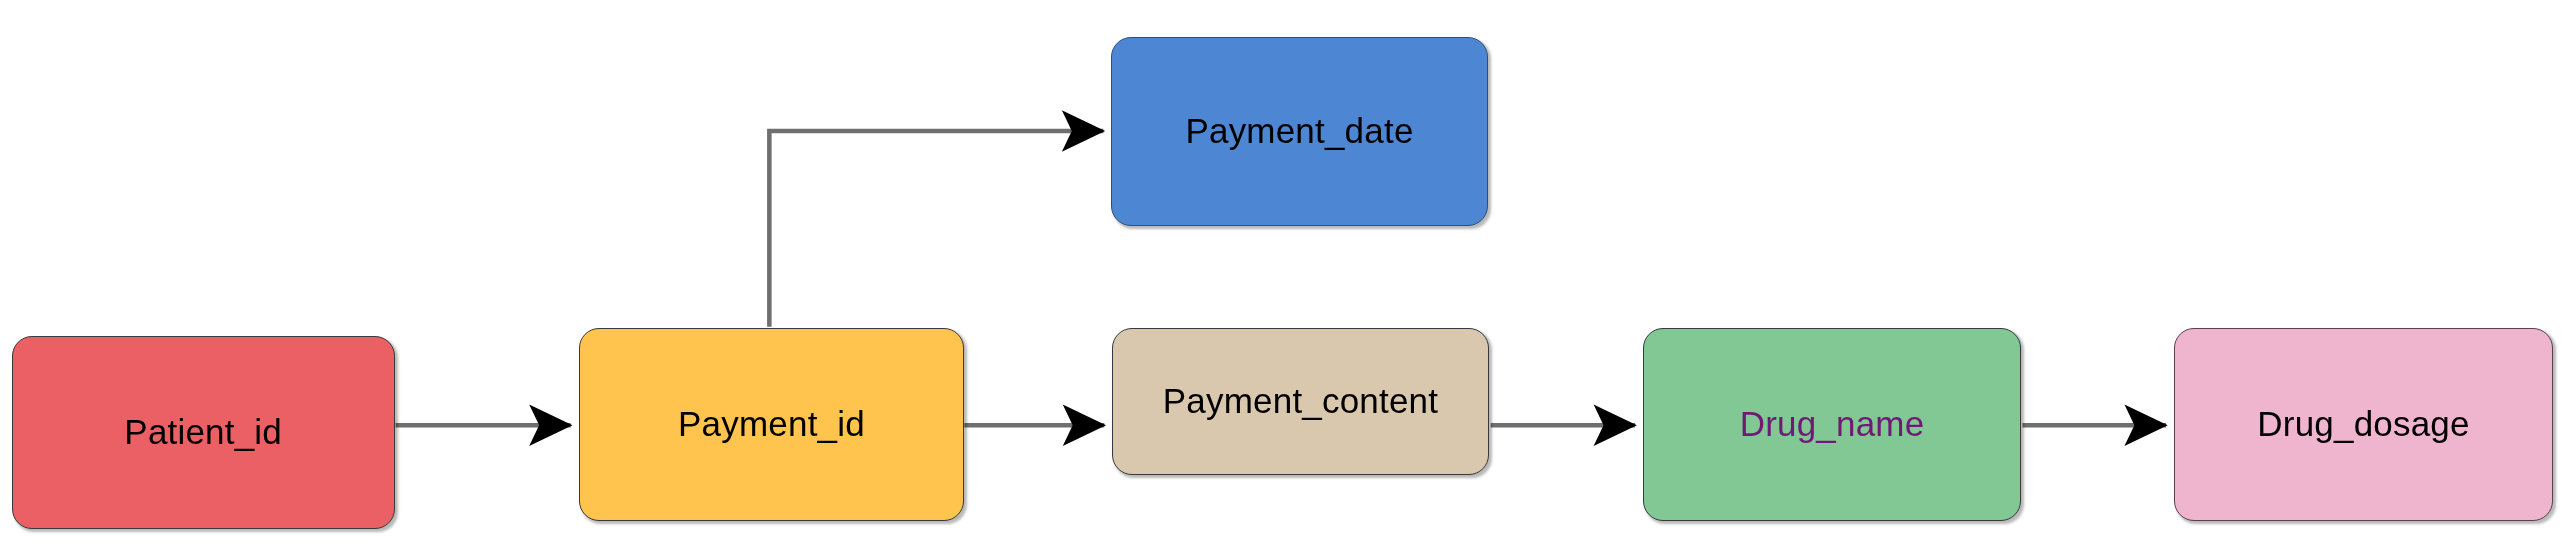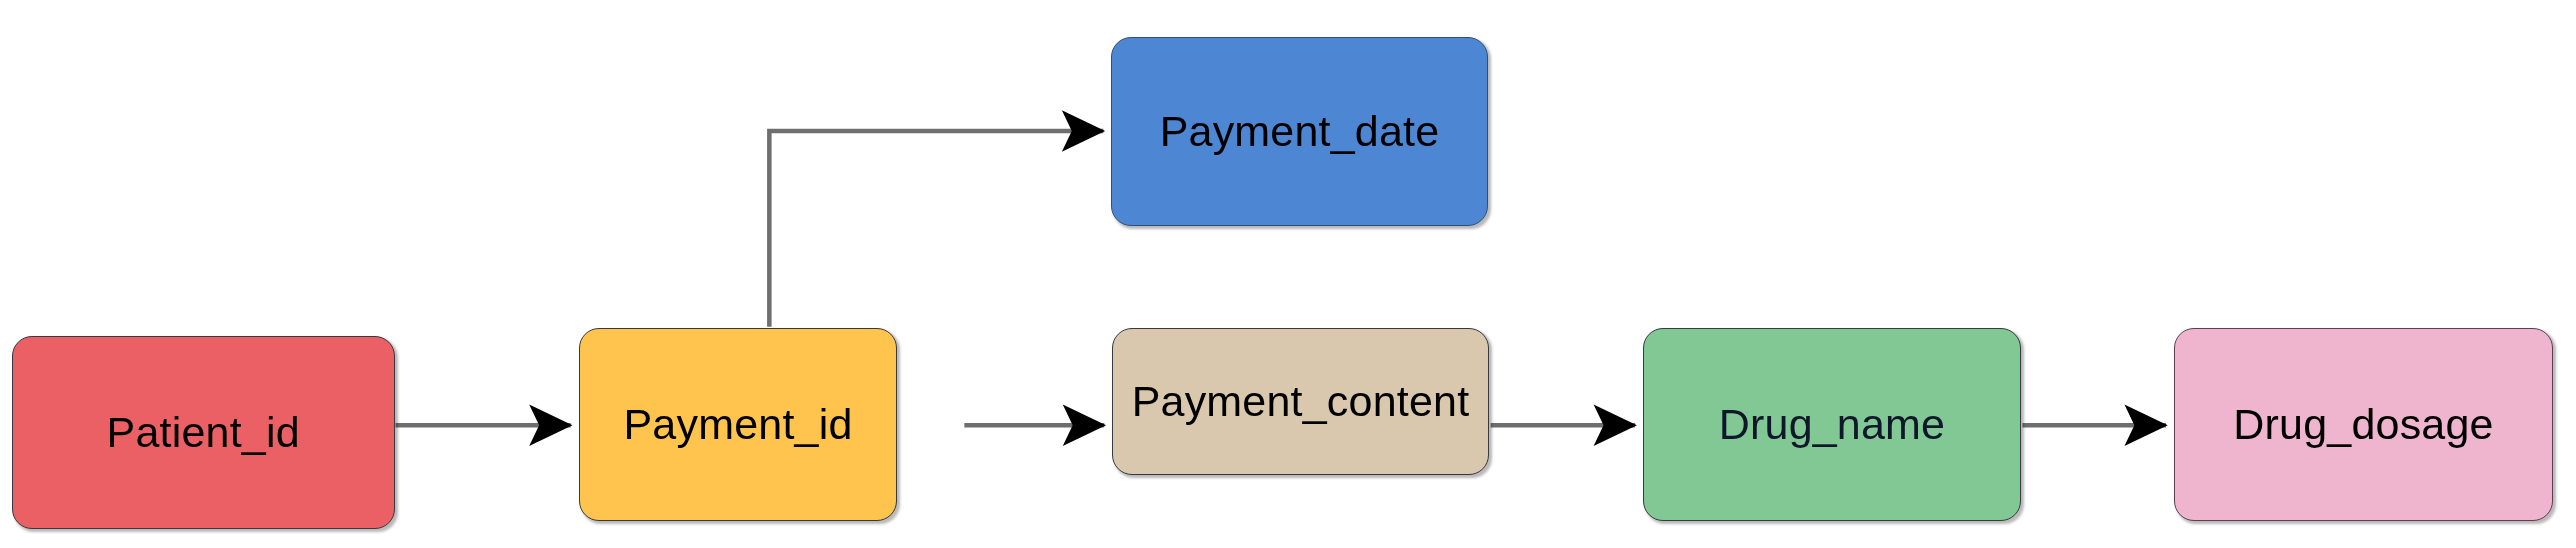--- a/index.html
+++ b/index.html
@@ -32,21 +32,21 @@
     display: flex;
     align-items: center;
     justify-content: center;
     border-radius: 20px;
     border: 1.8px solid #36393d;
     box-shadow: 2.7px 2.7px 2.7px rgba(0,0,0,0.28);
     z-index: 5;
   }
   .node-label {
     font-family: "Liberation Sans", sans-serif;
-    font-size: 43px;
+    font-size: 35px;
     line-height: 1.1;
     color: #000000;
     text-align: center;
     letter-spacing: 0.2px;
     white-space: nowrap;
     user-select: none;
   }
 </style>
 </head>
 <body>
@@ -78,34 +78,34 @@
 
     <g>
       <path d="M 2240 471 L 2399 471" stroke="#6f6f6f" stroke-width="5" fill="none" marker-end="url(#arrowhead)"></path>
     </g>
   </svg>
 
   <div class="node" style="left: 11.7px; top: 336px; width: 383px; height: 193px; background: rgb(234, 96, 101); border-color: rgb(54, 57, 61);">
     <span class="node-label" style="color: rgb(0, 0, 0);">Patient_id</span>
   </div>
 
-  <div class="node" style="left: 579px; top: 328px; width: 318px; height: 193px; background: rgb(255, 196, 77); border-color: rgb(54, 57, 61);">
+  <div class="node" style="left: 579px; top: 328px; width: 385px; height: 193px; background: rgb(255, 196, 77); border-color: rgb(54, 57, 61);">
     <span class="node-label" style="color: rgb(0, 0, 0);">Payment_id</span>
   </div>
 
   <div class="node" style="left: 1111px; top: 37px; width: 377px; height: 189px; background: rgb(77, 135, 212); border-color: rgb(47, 79, 122);">
     <span class="node-label" style="color: rgb(0, 0, 0);">Payment_date</span>
   </div>
 
   <div class="node" style="left: 1112px; top: 328px; width: 377px; height: 147px; background: rgb(217, 200, 173); border-color: rgb(54, 57, 61);">
     <span class="node-label" style="color: rgb(0, 0, 0);">Payment_content</span>
   </div>
 
   <div class="node" style="left: 1643px; top: 328px; width: 378px; height: 193px; background: rgb(130, 200, 148); border-color: rgb(54, 57, 61);">
-    <span class="node-label" style="color: #0f172a;">Drug_name</span>
+    <span class="node-label" style="color: #701a75;">Drug_name</span>
   </div>
 
   <div class="node" style="left: 2174px; top: 328px; width: 379px; height: 193px; background: rgb(239, 180, 206); border-color: rgb(92, 63, 80);">
     <span class="node-label" style="color: rgb(0, 0, 0);">Drug_dosage</span>
   </div>
 
 </div>
 
 
 </body></html>

